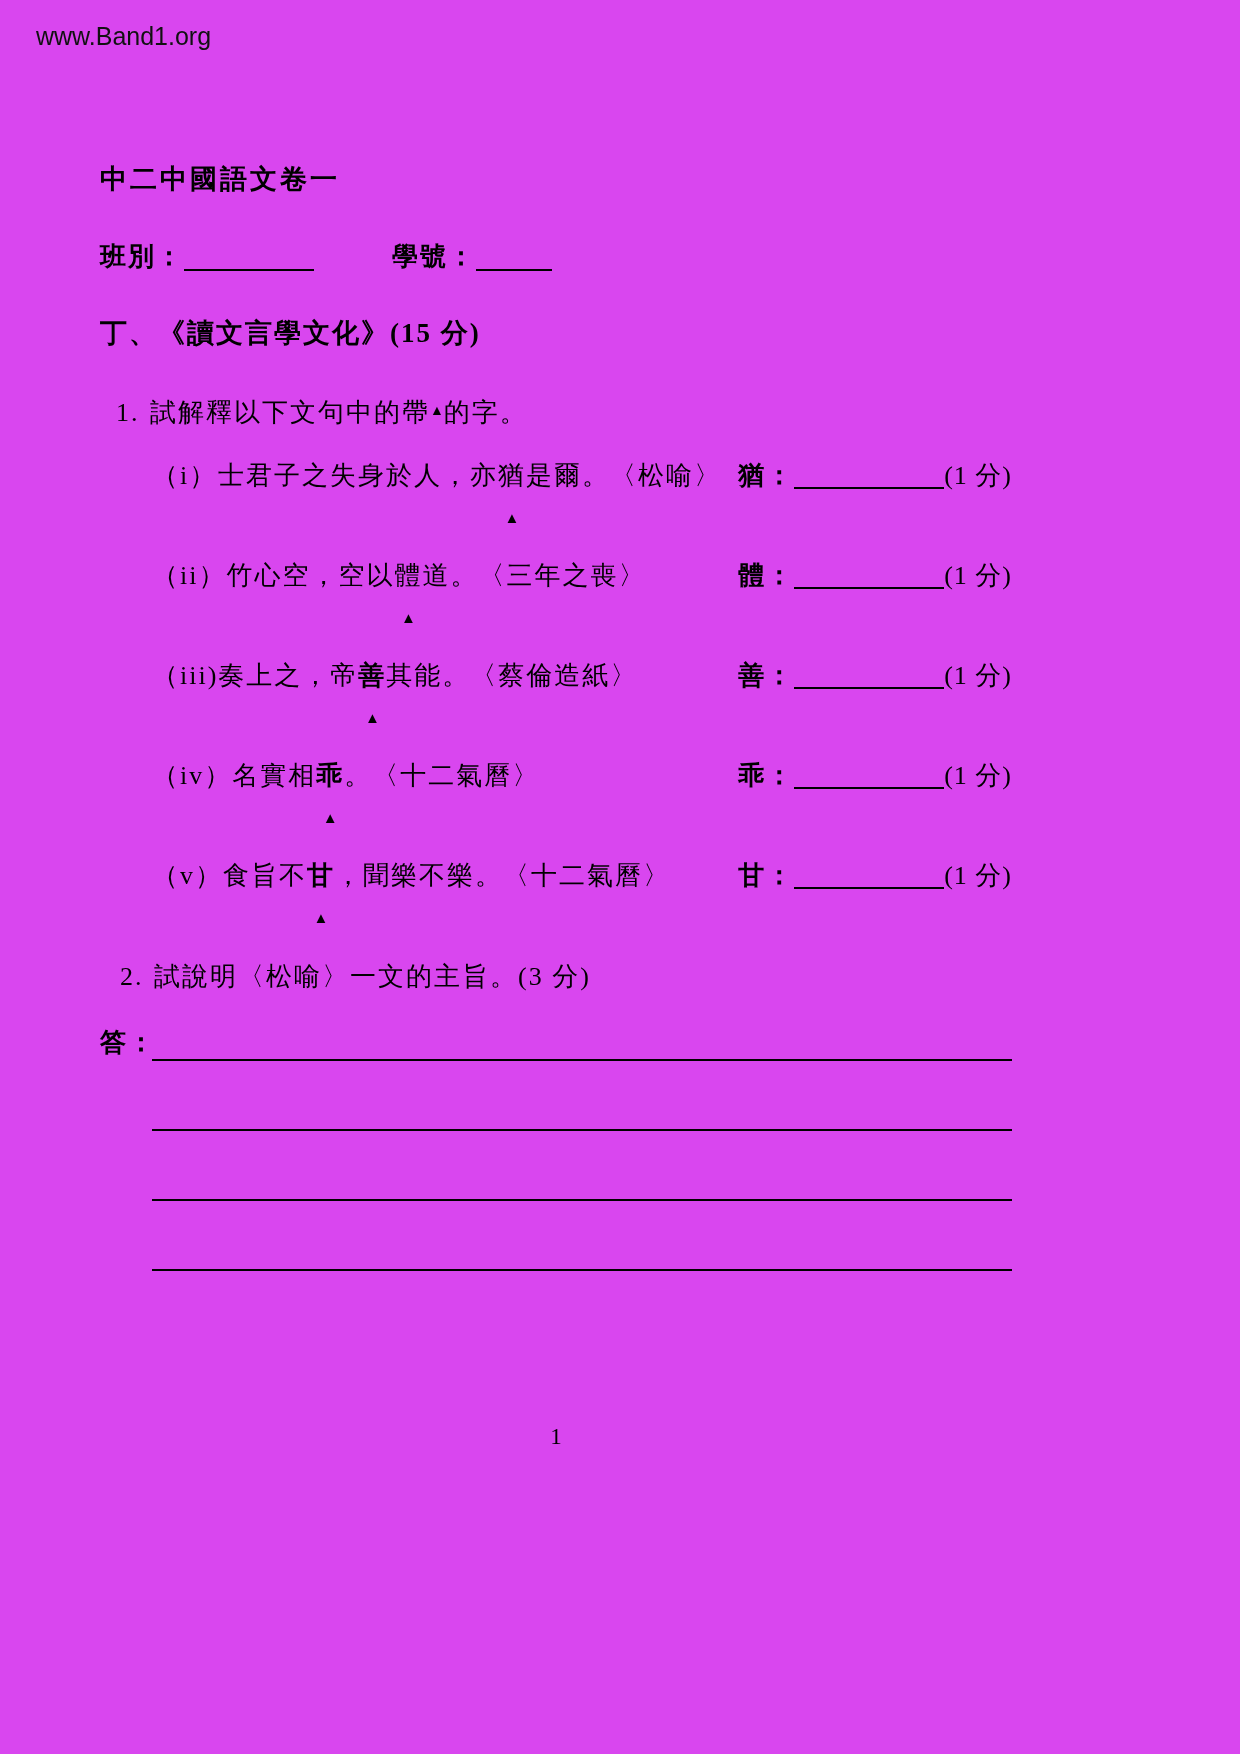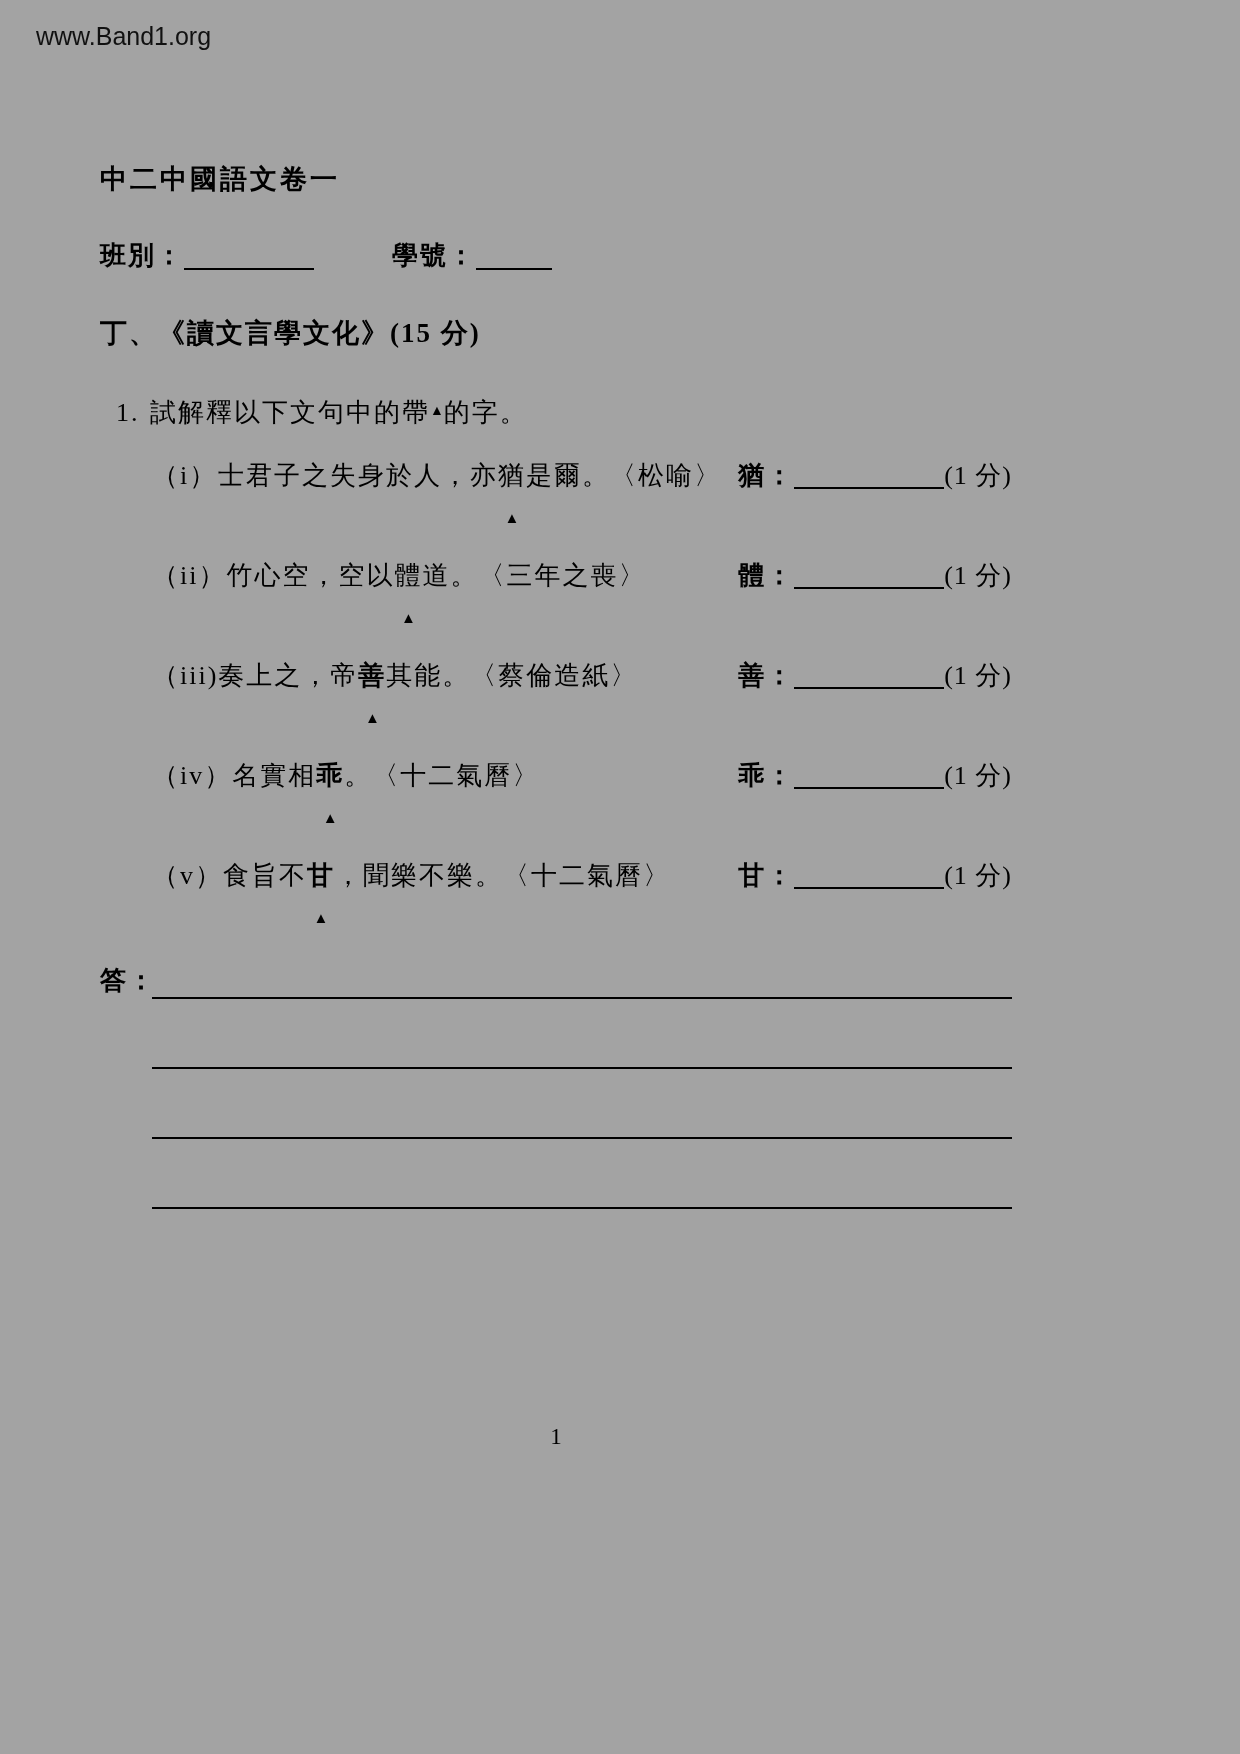--- a/index.html
+++ b/index.html
@@ -2,21 +2,21 @@
 <html><head>
 <meta charset="utf-8">
 <style>
   * { box-sizing: border-box; }
   html, body { margin: 0; padding: 0; background: #e9e9e9; }
   .page {
     position: relative;
     width: 1240px;
     height: 1754px;
     margin: 0 auto;
-    background: #a3a3a3;
+    background: #d946ef;
     color: #000000;
     font-family: "Liberation Serif", "DejaVu Serif", serif;
     font-size: 26px;
     overflow: hidden;
   }
   .watermark {
     position: absolute;
     top: 22px;
     left: 36px;
     font-family: "Liberation Sans", "DejaVu Sans", sans-serif;
@@ -33,21 +33,20 @@
     font-weight: bold;
     font-size: 27px;
     letter-spacing: 3px;
     line-height: 36px;
     margin: 0 0 42px 0;
   }
   .class-line {
     line-height: 36px;
     margin: 0 0 40px 0;
     letter-spacing: 2px;
-    font-family: Liberation Mono, monospace;
   }
   .label-b { font-weight: bold; letter-spacing: 2px; }
   .blank {
     display: inline-block;
     border-bottom: 2px solid #000;
     height: 26px;
     vertical-align: -6px;
   }
   .blank-class { width: 130px; }
   .gap-class { display: inline-block; width: 78px; }
@@ -193,20 +192,23 @@
         <div class="sentence">
           <span class="inum">（v）</span><span>食旨不</span><span class="tchar" data-em="bold"><span class="tchar-text">甘</span><span class="marker">▲</span></span><span>，聞樂不樂。〈十二氣曆〉</span>
         </div>
         <div class="answer-col">
           <span class="label-b">甘：</span><span class="blank blank-answer"></span><span class="marks">(1 分)</span>
         </div>
       </div>
 
     </div>
 
+    <div class="q2-line">
+      <span class="q-num">2.</span><span>試說明〈松喻〉一文的主旨。(3 分)</span>
+    </div>
 
     <div class="answer-first">
       <span class="ans-label label-b">答：</span>
       <span class="ans-flex"></span>
     </div>
     <div class="ans-full"></div>
     <div class="ans-full"></div>
     <div class="ans-full"></div>
 
   </div>

